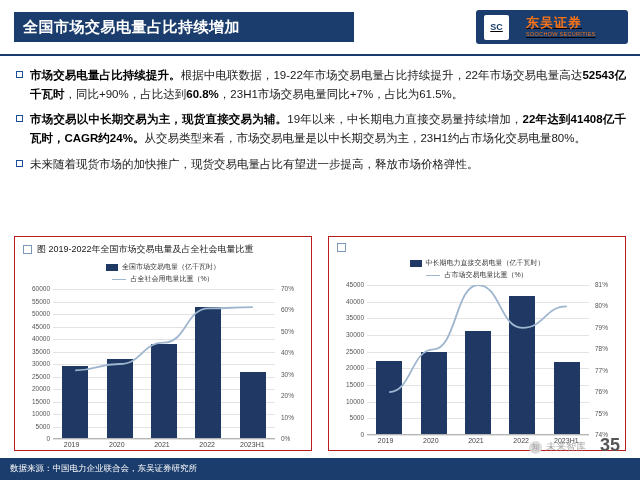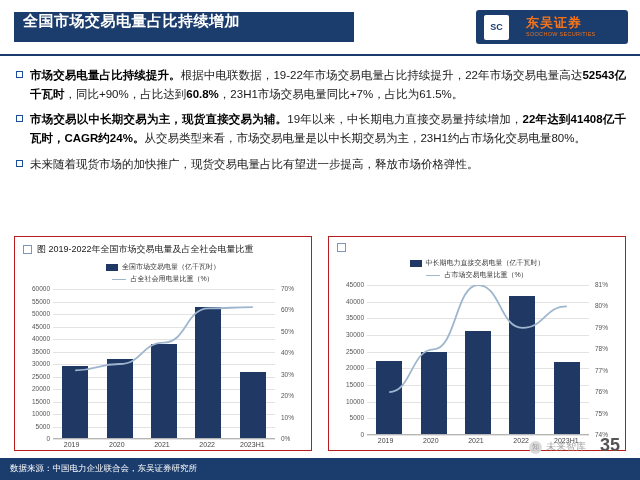--- a/index.html
+++ b/index.html
@@ -12,30 +12,30 @@
     overflow:hidden;
   }
   
   .header {
     position:absolute; left:0; top:0; width:640px; height:56px;
     background:#ffffff;
   }
   .title-bar {
     position:absolute; left:14px; top:12px; width:340px; height:30px;
     background:#1b3d6d;
-    display:flex; 
+    display:flex; align-items:center;
   }
   .title-bar .title-text {
     color:#ffffff; font-size:15px; font-weight:bold; padding-left:9px;
     letter-spacing:0.5px;
   }
   .brand {
     position:absolute; right:12px; top:10px; width:152px; height:34px;
     background:#1b3d6d; border-radius:3px;
-    display:flex; align-items:center; padding-left:8px;
+    display:flex; align-items:center; padding-left:8px;text-decoration:underline;
   }
   .brand-logo {
     width:25px; height:25px; background:#ffffff; border-radius:2px;
     display:flex; align-items:center; justify-content:center;
     color:#1b3d6d; font-size:9px; font-weight:bold;
   }
   .brand-txt { margin-left:17px; color:#f97316; line-height:1.15; }
   .brand-cn { font-size:13px; font-weight:bold; letter-spacing:1px; }
   .brand-en { font-size:5.5px; letter-spacing:0.3px; opacity:.95; }
   .hdr-rule {

